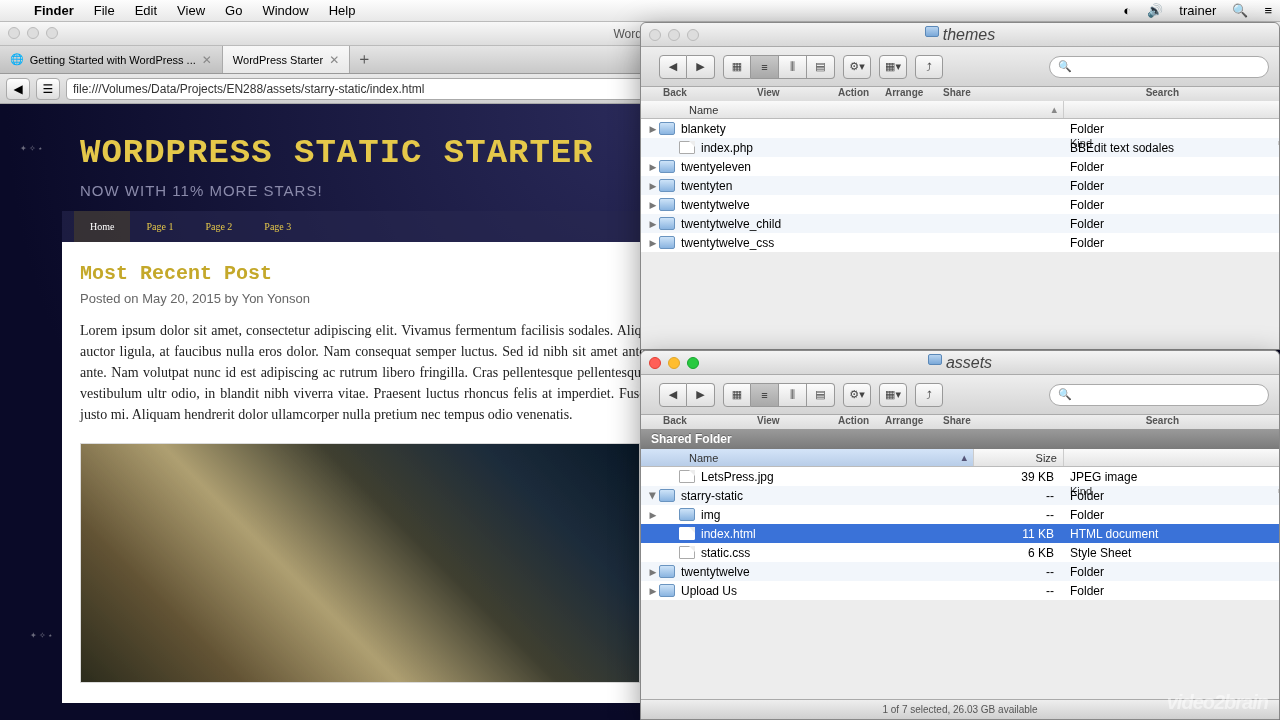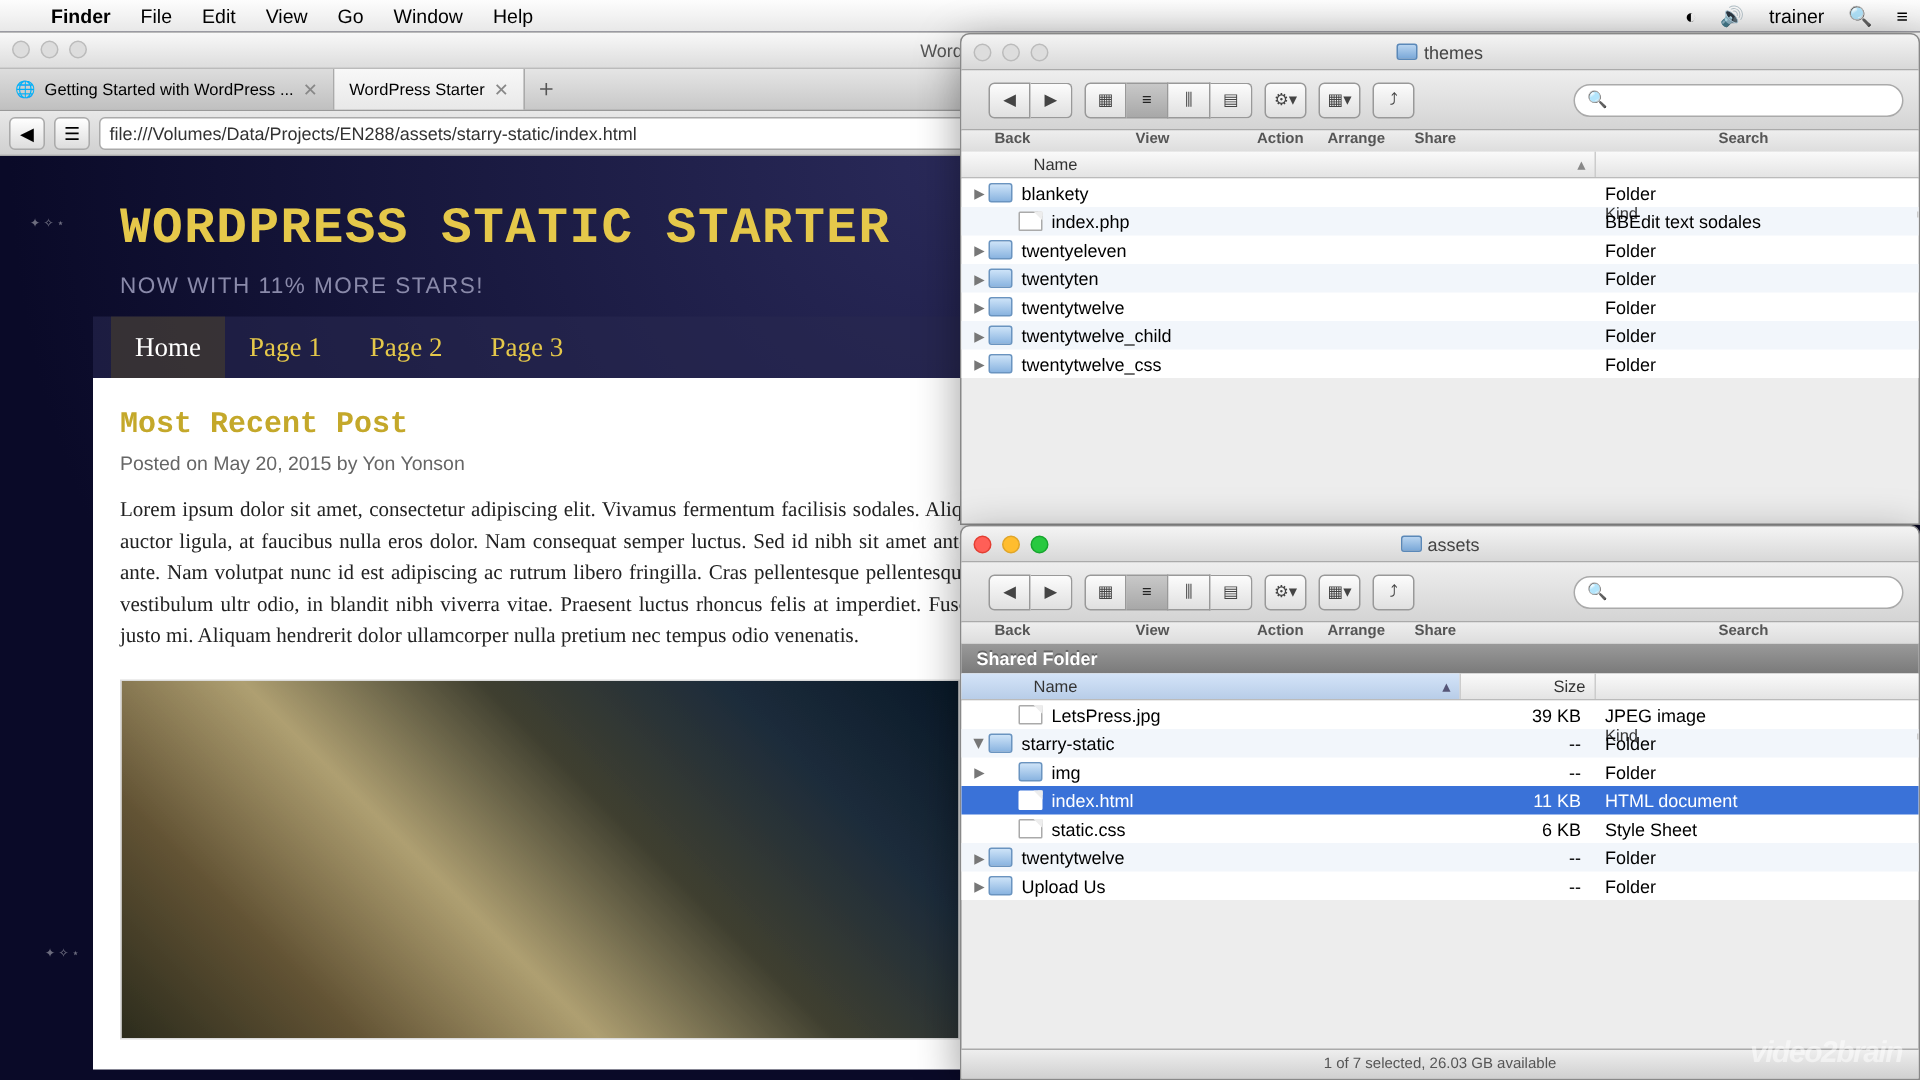--- a/index.html
+++ b/index.html
@@ -30,40 +30,40 @@
 
 .viewport { position:absolute; top:82px; left:0; right:0; bottom:0; overflow:hidden; background: radial-gradient(ellipse at top, #2a2a5a 0%, #0a0a28 70%);}
 .viewport::before, .viewport::after { content:'✦ ✧ ⋆'; position:absolute; color:#fff; opacity:.4; font-size:8px;}
 .viewport::before { top:40px; left:20px;}
 .viewport::after { bottom:80px; left:30px;}
 .page { margin-left:62px; width:900px; }
 .hero { padding:30px 18px 12px; }
 .hero h1 { font-family: Liberation Mono, monospace; font-size:34px; letter-spacing:1px; color:#e5c84a; font-weight:bold;}
 .hero .sub { font-family: Impact, sans-serif; font-size:15px; color:#8a8aaa; margin-top:10px; letter-spacing:1px;}
 .nav { background:rgba(40,40,80,.6); padding:0 12px; display:flex; }
-.nav a { padding:10px 16px; color:#e5c84a; font-size:18px; font-family: Georgia, serif;}
+.nav a { padding:10px 16px; color:#e5c84a; font-size:10px; font-family: Georgia, serif;}
 .nav a.cur { background:rgba(80,70,40,.5); color:#fff;}
 .content { background:#fff; padding:20px 18px;}
 .content h2 { color:#c4a82a; font-size:20px; font-weight:bold; font-family:"Courier New",monospace;}
 .meta { font-size:13px; color:#666; margin-top:6px;}
 .body { margin-top:14px; font-family:Georgia,serif; font-size:14px; line-height:1.5; color:#222; text-align:justify;}
 .postimg { margin-top:18px; width:560px; height:240px; border:1px solid #ccc; background:
   linear-gradient(45deg,#3a3a2a 0%,#6a5a3a 20%,#aa9a6a 40%,#4a4a3a 60%,#2a3a4a 80%,#1a2a3a 100%);
   filter:contrast(1.2) saturate(.8);}
 
 
 .finder { position:absolute; background:#ededed; border:1px solid #888; border-radius:6px 6px 0 0; box-shadow:0 8px 30px rgba(0,0,0,.4); font-size:12px;}
 .finder1 { left:640px; top:22px; width:640px; height:328px;}
 .finder2 { left:640px; top:350px; width:640px; height:370px;}
 .ftb { height:24px; background:linear-gradient(#f4f4f4,#d8d8d8); border-bottom:1px solid #aaa; display:flex; align-items:center; justify-content:center; position:relative; border-radius:6px 6px 0 0;}
 .ftb .traflights { left:8px; top:6px;}
 .finder2 .tl:nth-child(1){background:#ff5f57;border-color:#e33e32;}
 .finder2 .tl:nth-child(2){background:#ffbd2e;border-color:#e0a528;}
 .finder2 .tl:nth-child(3){background:#28c940;border-color:#17a52e;}
-.ftb .title { font-size:12px; color:#444; display:flex; align-items:center; gap:4px;}
+.ftb .title { font-size:16px; color:#444; display:flex; gap:4px;font-style:italic;}
 .fldr-icon { width:14px; height:11px; background:linear-gradient(#b8d4f0,#7aa8d8); border:1px solid #5a88b8; border-radius:2px; display:inline-block;}
 .tbar { height:40px; background:linear-gradient(#eee,#d4d4d4); border-bottom:1px solid #aaa; display:flex; align-items:center; padding:0 10px 0 18px; gap:8px;}
 .seg { display:flex; }
 .segbtn { width:28px; height:24px; background:linear-gradient(#fcfcfc,#e0e0e0); border:1px solid #999; display:flex; align-items:center; justify-content:center; font-size:11px; color:#444;}
 .segbtn:first-child { border-radius:4px 0 0 4px;}
 .segbtn:last-child { border-radius:0 4px 4px 0;}
 .segbtn.on { background:linear-gradient(#c8c8c8,#a8a8a8); color:#222;}
 .segbtn+.segbtn { border-left:none;}
 .seg.single .segbtn { border-radius:4px;}
 .tlabels { position:relative; height:14px; background:linear-gradient(#eee,#ddd); font-size:10px; color:#555;}

